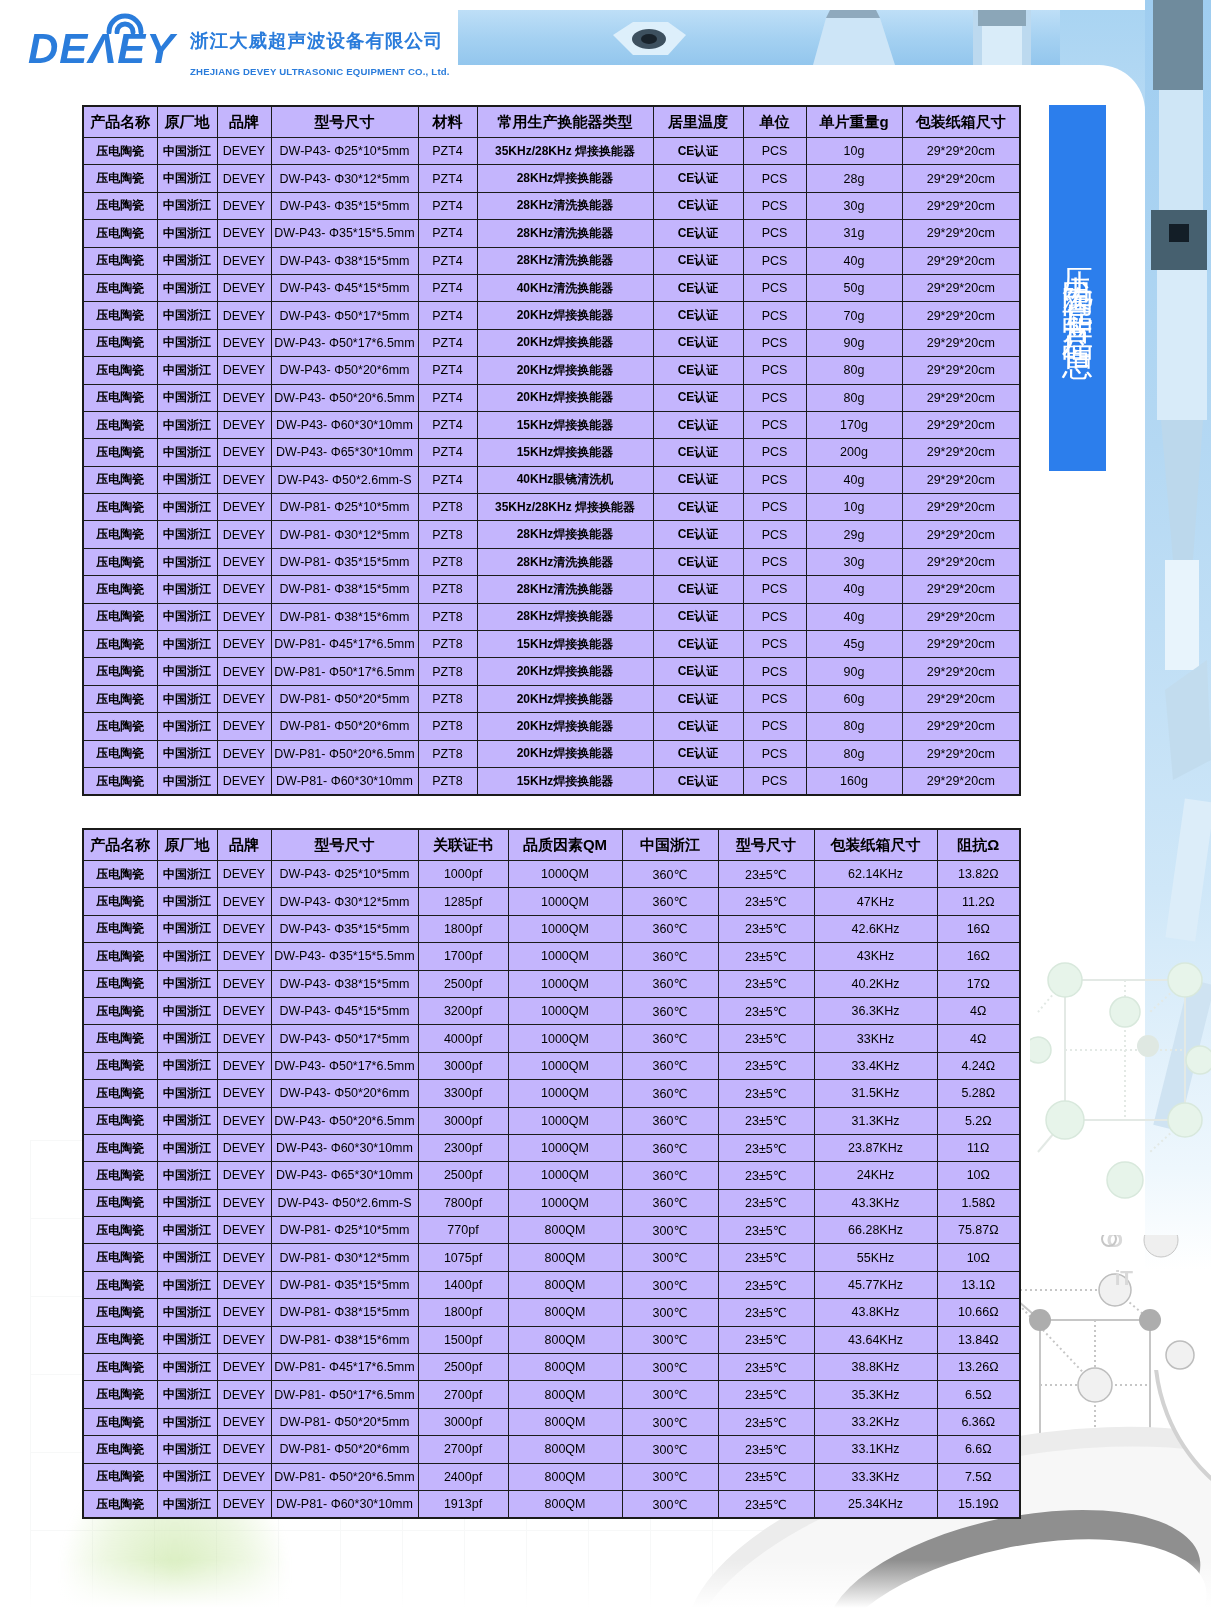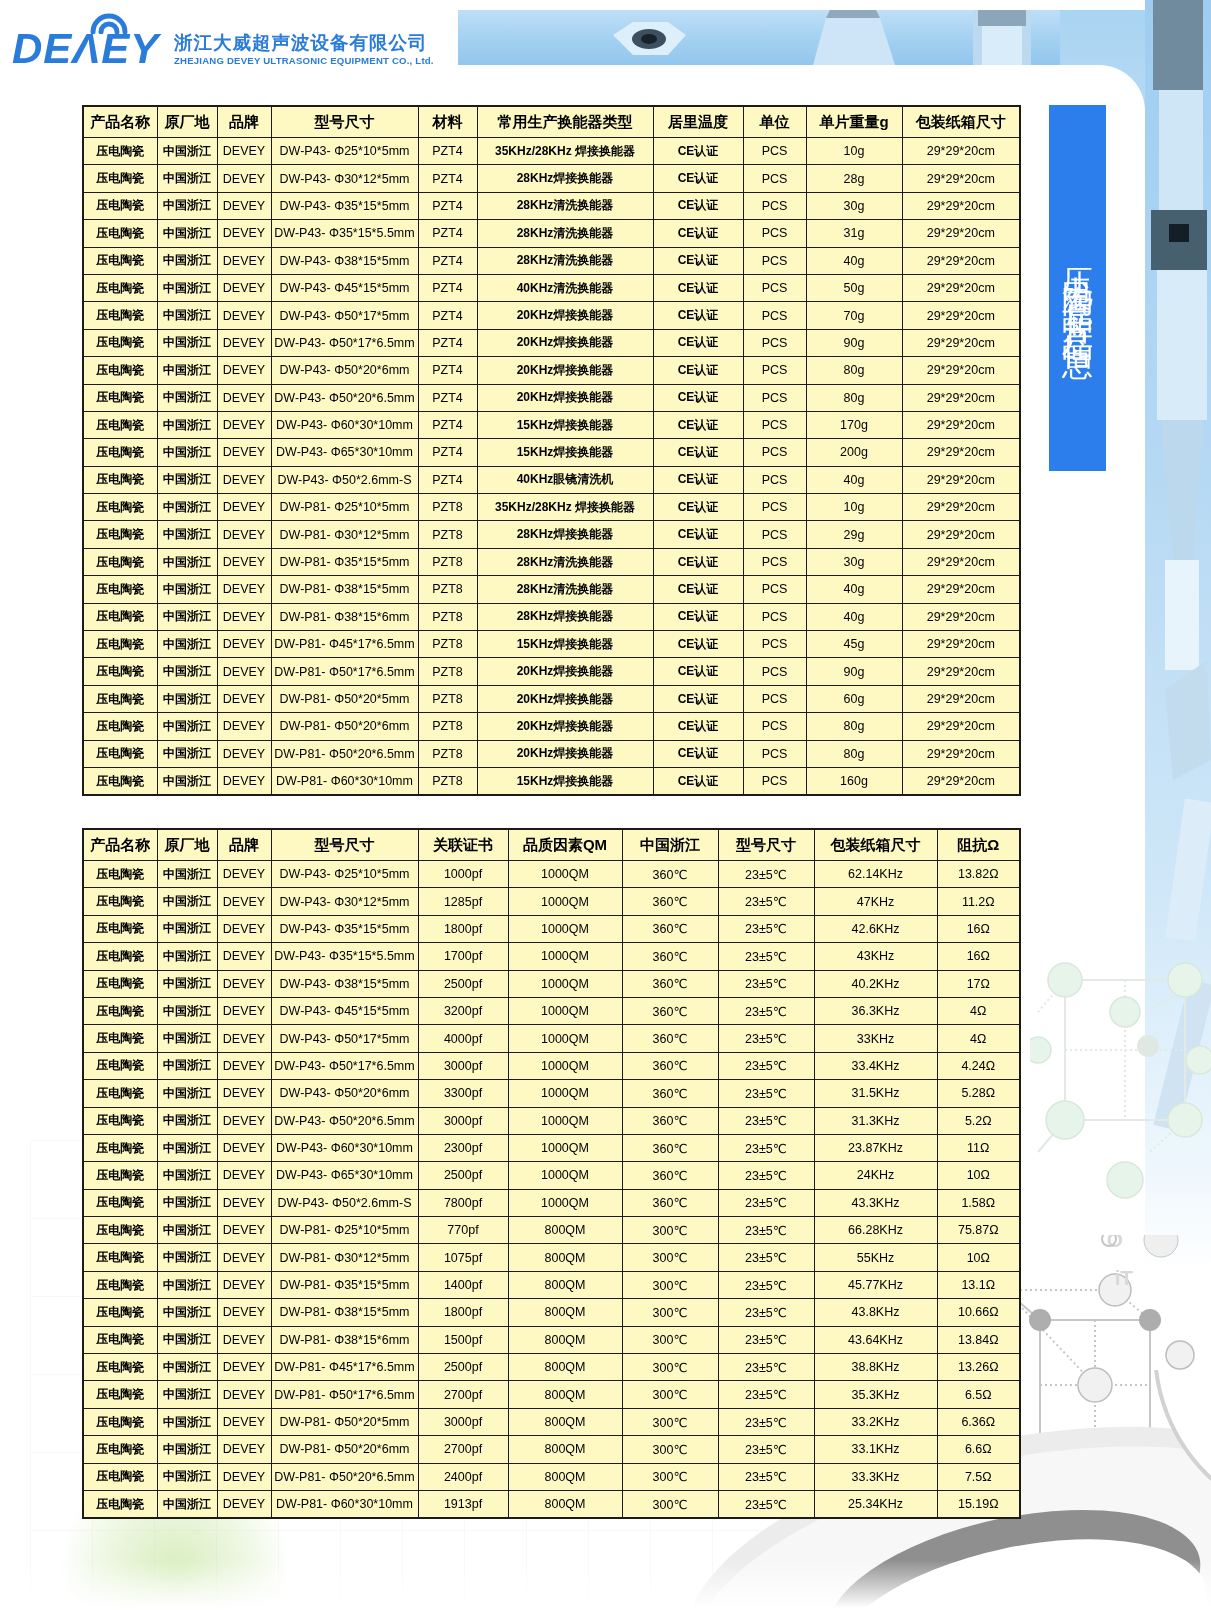--- a/index.html
+++ b/index.html
@@ -19,44 +19,44 @@
   }
   .photo-right{
     position:absolute;left:1145px;top:0;width:66px;height:1270px;z-index:1;
     background:linear-gradient(180deg,#9fcdf0 0%,#b4d8f3 35%,#cfe7f8 70%,#eef7fd 92%,#ffffff 100%);
   }
   .page-panel{
     position:absolute;left:0;top:65px;width:1145px;height:1559px;z-index:2;
     background:#ffffff;border-top-right-radius:46px;
   }
   
-  .logo{position:absolute;left:12px;top:12px;width:420px;height:64px;z-index:4;}
+  .logo{position:absolute;left:28px;top:12px;width:420px;height:64px;z-index:4;}
   .wordmark{
     position:absolute;left:0;top:16px;
     font-size:42px;font-weight:800;font-style:italic;letter-spacing:1px;
     color:#2a7cdb;line-height:1;
   }
   .wifi-arcs{position:absolute;left:74px;top:-2px;}
   .company-names{position:absolute;left:162px;top:20px;width:260px;}
-  .company-cn{font-size:18.5px;font-weight:700;color:#2a7cdb;letter-spacing:1px;line-height:1.2;}
-  .company-en{font-size:9.6px;font-weight:700;color:#2a7cdb;margin-top:1px;letter-spacing:0.2px;}
+  .company-cn{font-size:18.5px;font-weight:700;color:#2a7cdb;letter-spacing:1px;line-height:1.2;font-family:Liberation Mono, monospace;}
+  .company-en{font-size:9.6px;font-weight:700;color:#2a7cdb;margin-top:12px;letter-spacing:0.2px;}
   
   .banner{
     position:absolute;left:1049px;top:105px;width:57px;height:366px;z-index:3;
     background:#2c7eec;display:flex;align-items:center;justify-content:center;
   }
   .banner span{
     writing-mode:vertical-rl;color:#ffffff;font-size:31px;font-weight:500;
     letter-spacing:9px;line-height:57px;
   }
   
   table.spec{
     position:absolute;left:82px;z-index:4;
     border-collapse:collapse;table-layout:fixed;width:937px;
-    background:#fef9c3;border:2px solid #1b1b1b;
+    background:#c4b5fd;border:2px solid #1b1b1b;
   }
   #table1{top:105px;}
   #table2{top:828px;}
   table.spec th,table.spec td{
     border:1px solid #1b1b1b;text-align:center;vertical-align:middle;
     padding:0 2px;overflow:hidden;white-space:nowrap;
   }
   table.spec th{height:30px;font-size:15px;font-weight:700;color:#000;}
   table.spec td{height:26.4px;font-size:12.5px;font-weight:400;color:#000;}
   table.spec td.cjk{font-weight:700;font-size:12px;}

